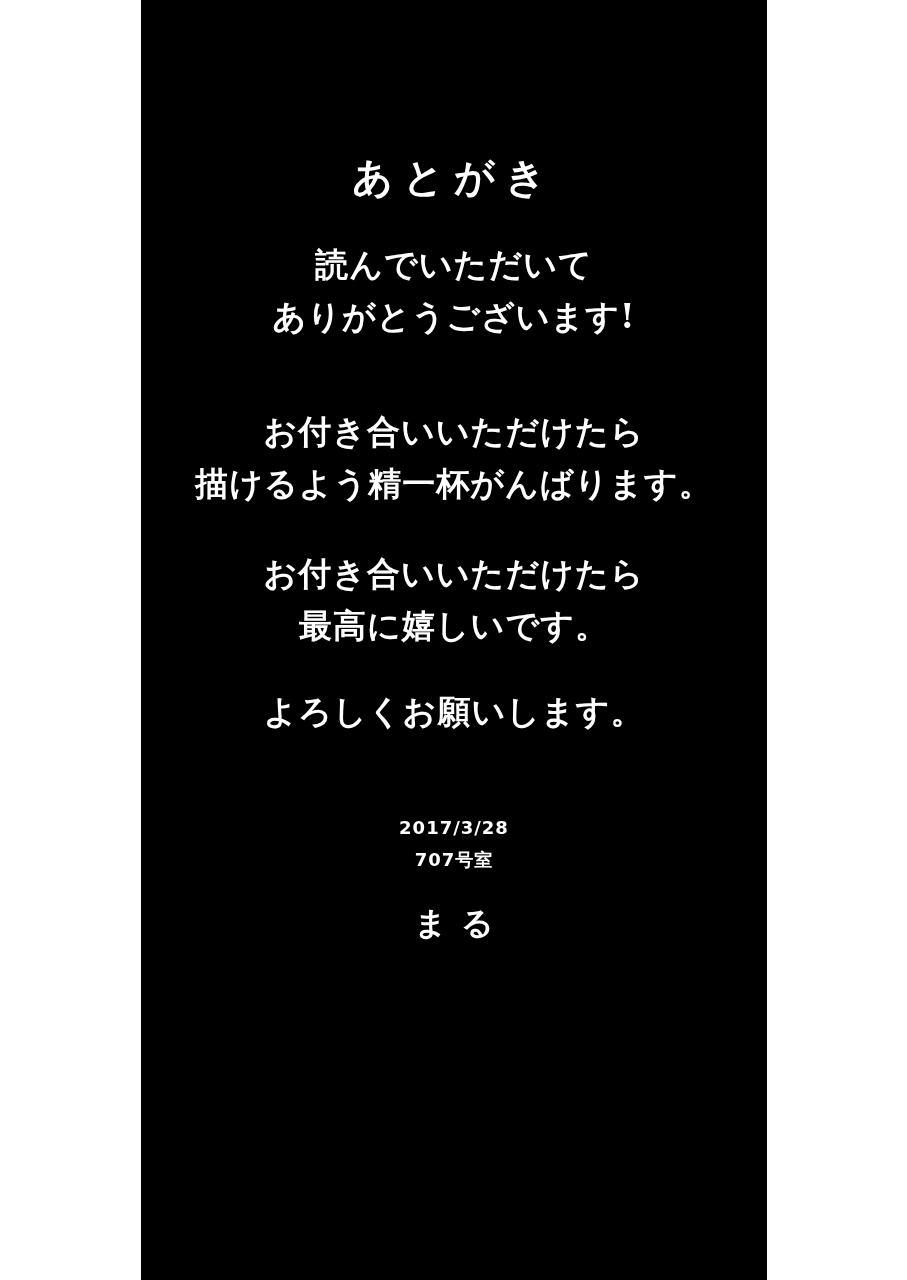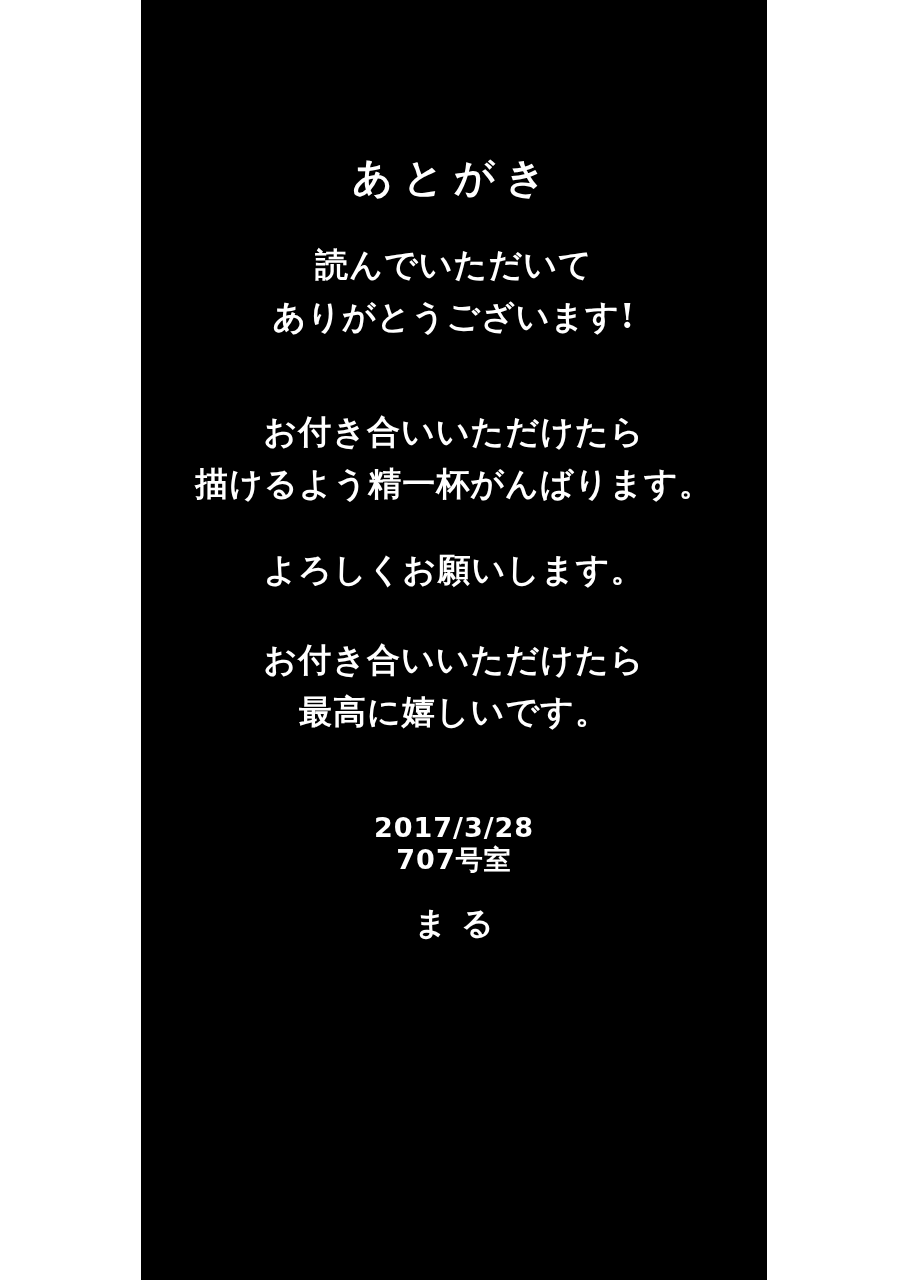--- a/index.html
+++ b/index.html
@@ -42,21 +42,21 @@
     letter-spacing: 1px;
   }
   .p1 { margin-top: 40px; }
   .p2 { margin-top: 31px; }
   .p3 { margin-top: 63px; }
   .p4 { margin-top: 38px; }
   .p5 { margin-top: 34px; }
   .meta {
     margin-top: 74px;
     font-family: "DejaVu Sans", "Liberation Sans", sans-serif;
-    font-size: 27px;
+    font-size: 18px;
     font-weight: bold;
     line-height: 32px;
     white-space: pre-line;
     letter-spacing: 1px;
   }
   .signature {
     margin-top: 32px;
     font-size: 32px;
     font-weight: bold;
     letter-spacing: 14px;
@@ -68,20 +68,20 @@
 </head>
 <body>
 
 <div class="page">
   <div class="panel">
     <div class="title">あとがき</div>
     <div class="para p1">読んでいただいて
 ありがとうございます!</div>
     <div class="para p3">お付き合いいただけたら
 描けるよう精一杯がんばります。</div>
-    <div class="para p5">よろしくお願いします。</div>
     <div class="para p4">お付き合いいただけたら
 最高に嬉しいです。</div>
+    <div class="para p5">よろしくお願いします。</div>
     <div class="meta">2017/3/28
 707号室</div>
     <div class="signature">まる</div>
   </div>
 </div>
 
 </body></html>

